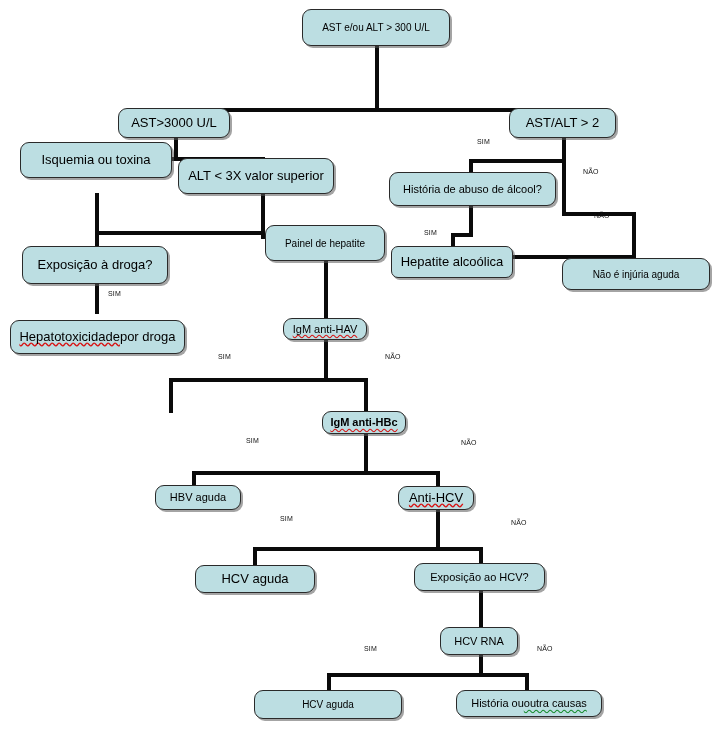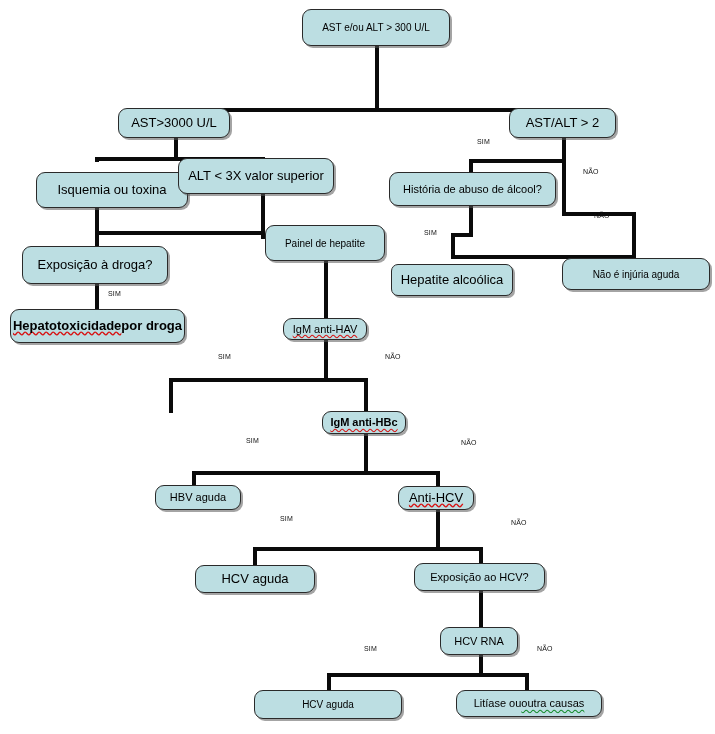--- a/index.html
+++ b/index.html
@@ -141,49 +141,49 @@
   </div>
 
   <div class="node fs-md" style="left:118px;top:108px;width:112px;height:30px;">
     <span>AST&gt;3000 U/L</span>
   </div>
 
   <div class="node fs-md" style="left:509px;top:108px;width:107px;height:30px;">
     <span>AST/ALT &gt; 2</span>
   </div>
 
-  <div class="node fs-md" style="left:20px;top:172px;width:152px;height:36px;margin-left:16px;">
+  <div class="node fs-md" style="left:20px;top:142px;width:152px;height:36px;">
     <span>Isquemia ou toxina</span>
   </div>
 
   <div class="node fs-md" style="left:178px;top:158px;width:156px;height:36px;">
     <span>ALT &lt; 3X valor superior</span>
   </div>
 
   <div class="node fs-sm" style="left:389px;top:172px;width:167px;height:34px;">
     <span>História de abuso de álcool?</span>
   </div>
 
   <div class="node fs-md" style="left:22px;top:246px;width:146px;height:38px;">
     <span>Exposição à droga?</span>
   </div>
 
   <div class="node fs-lg" style="left:265px;top:225px;width:120px;height:36px;">
     <span>Painel de hepatite</span>
   </div>
 
-  <div class="node fs-md" style="left:391px;top:264px;width:122px;height:32px;border-radius:7px;">
+  <div class="node fs-md" style="left:391px;top:246px;width:122px;height:32px;border-radius:7px;">
     <span>Hepatite alcoólica</span>
   </div>
 
   <div class="node fs-lg" style="left:562px;top:258px;width:148px;height:32px;">
     <span>Não é injúria aguda</span>
   </div>
 
-  <div class="node fs-md" style="left:10px;top:309px;width:175px;height:34px;font-weight:bold;">
+  <div class="node fs-md" style="left:10px;top:320px;width:175px;height:34px;">
     <span>
       <span class="sq-red">Hepatotoxicidade</span><span> por droga</span>
     </span>
   </div>
 
   <div class="node fs-sm" style="left:283px;top:318px;width:84px;height:22px;">
     <span class="sq-red">IgM anti-HAV</span>
   </div>
 
 
@@ -210,21 +210,21 @@
   <div class="node fs-sm" style="left:440px;top:627px;width:78px;height:28px;">
     <span>HCV RNA</span>
   </div>
 
   <div class="node fs-lg" style="left:254px;top:690px;width:148px;height:29px;">
     <span>HCV aguda</span>
   </div>
 
   <div class="node fs-sm" style="left:456px;top:690px;width:146px;height:27px;">
     <span>
-      <span>Litíase ou </span><span class="sq-green">outra causas</span>
+      <span>História ou </span><span class="sq-green">outra causas</span>
     </span>
   </div>
 
   <div class="elabel" style="left:477px;top:138px;">SIM</div>
   <div class="elabel" style="left:583px;top:168px;">NÃO</div>
   <div class="elabel" style="left:424px;top:229px;">SIM</div>
   <div class="elabel" style="left:594px;top:212px;">NÃO</div>
   <div class="elabel" style="left:108px;top:290px;">SIM</div>
   <div class="elabel" style="left:218px;top:353px;">SIM</div>
   <div class="elabel" style="left:385px;top:353px;">NÃO</div>

